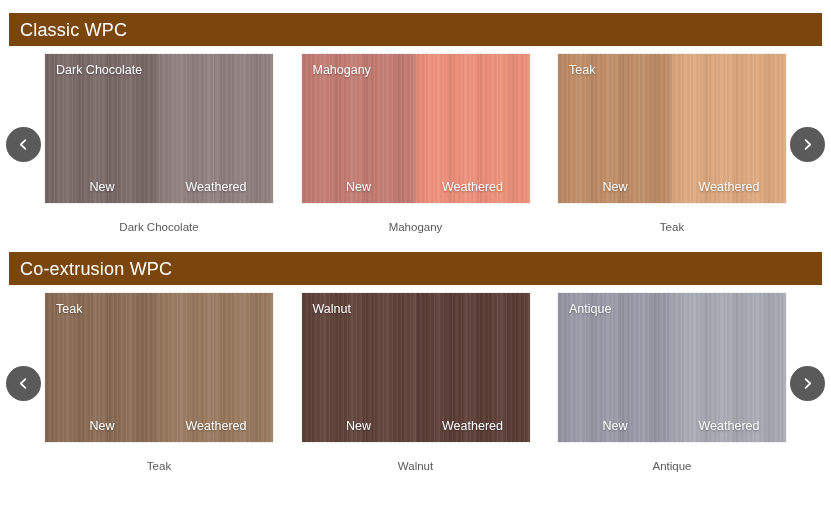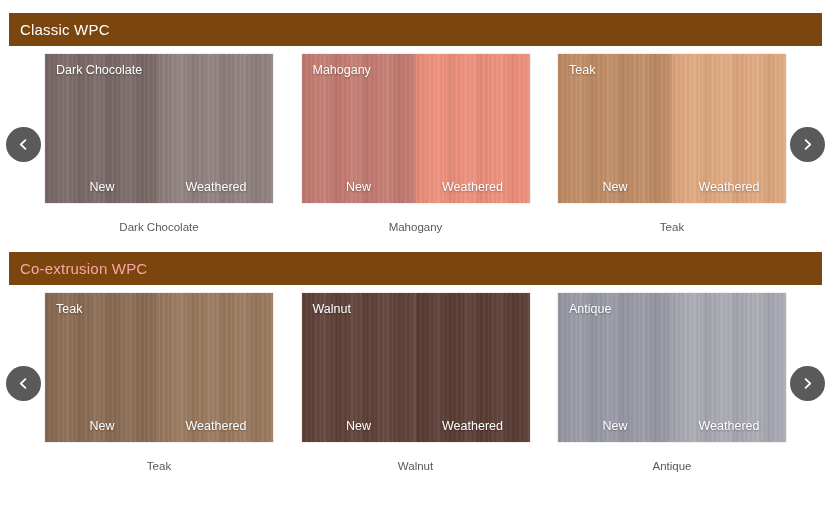--- a/index.html
+++ b/index.html
@@ -31,21 +31,21 @@
     margin: 0 9px;
     background: #7a460d;
     color: #ffffff;
     height: 33px;
     display: flex;
     align-items: center;
     padding-left: 11px;
     box-sizing: border-box;
   }
   .section-header-title {
-    font-size: 15px;
+    font-size: 18px;
     font-weight: 400;
     letter-spacing: .2px;
     line-height: 1;
     white-space: nowrap;
   }
 
   
   .carousel {
     position: relative;
     display: flex;
@@ -227,21 +227,21 @@
           </div>
           <div class="tile-caption" style="color: rgb(89, 89, 89);">Teak</div>
         </div>
 
       </div>
     </div>
   </div>
 
   <div class="section" style="margin-top:8px;">
 
-    <div class="section-header" style="background: rgb(122, 70, 13); color: #fca5a5;">
+    <div class="section-header" style="background: rgb(122, 70, 13); color: #ffffff;">
       <span class="section-header-title">Co-extrusion WPC</span>
     </div>
 
     <div class="carousel" style="height:190px; margin-top:8px;">
 
       <button class="nav-arrow prev" style="top: 73px; left: 6px; background: rgb(90, 90, 90);">
         <span>
           <svg viewBox="0 0 24 24" fill="none" stroke="#ffffff" stroke-width="3.2" stroke-linecap="round" stroke-linejoin="round" aria-hidden="true">
             <polyline points="15.5,4 7,12 15.5,20"></polyline>
           </svg>

